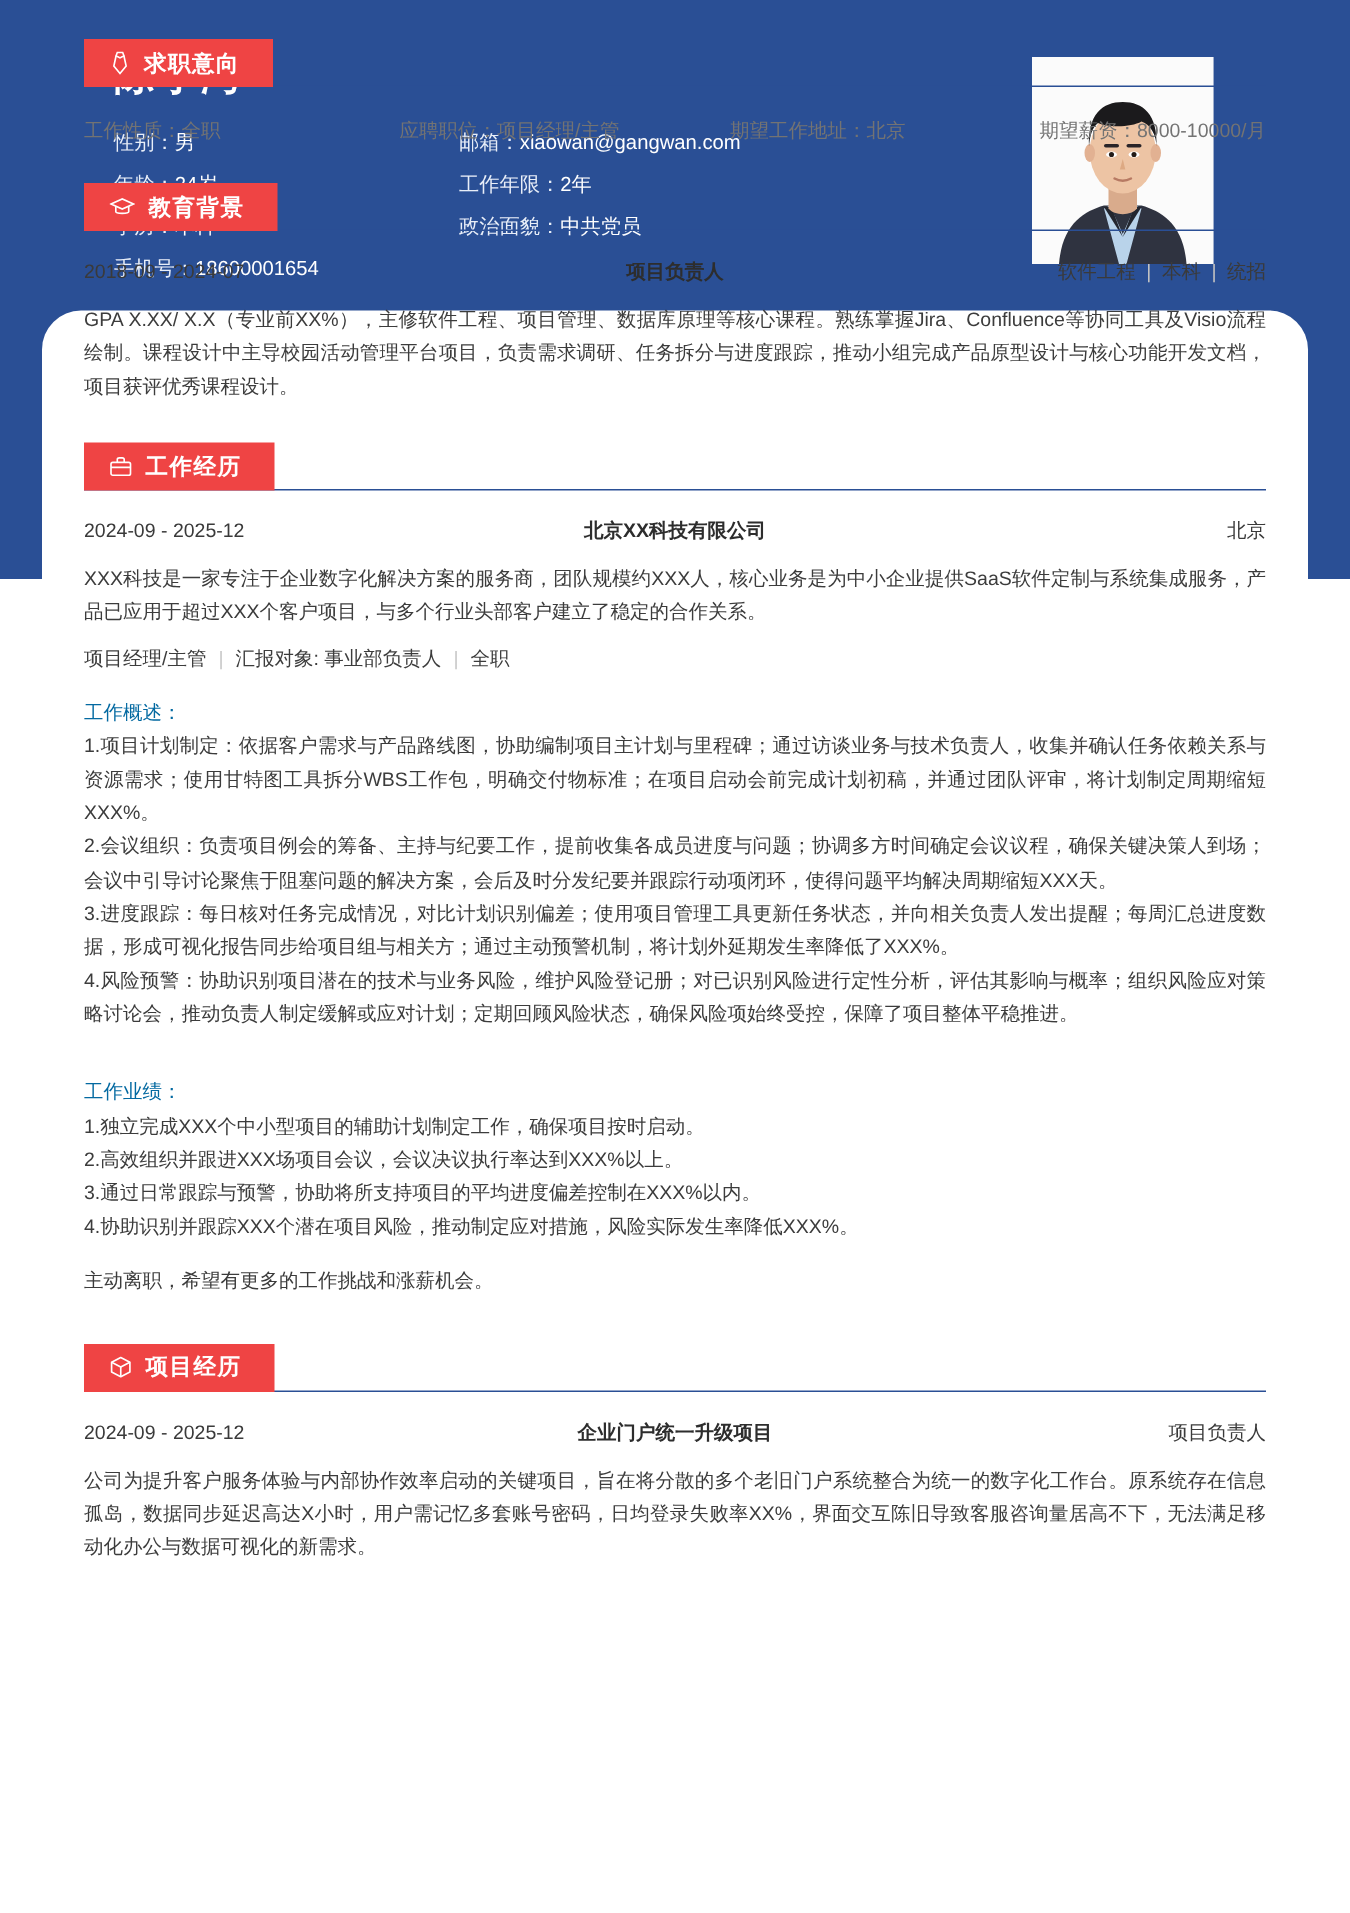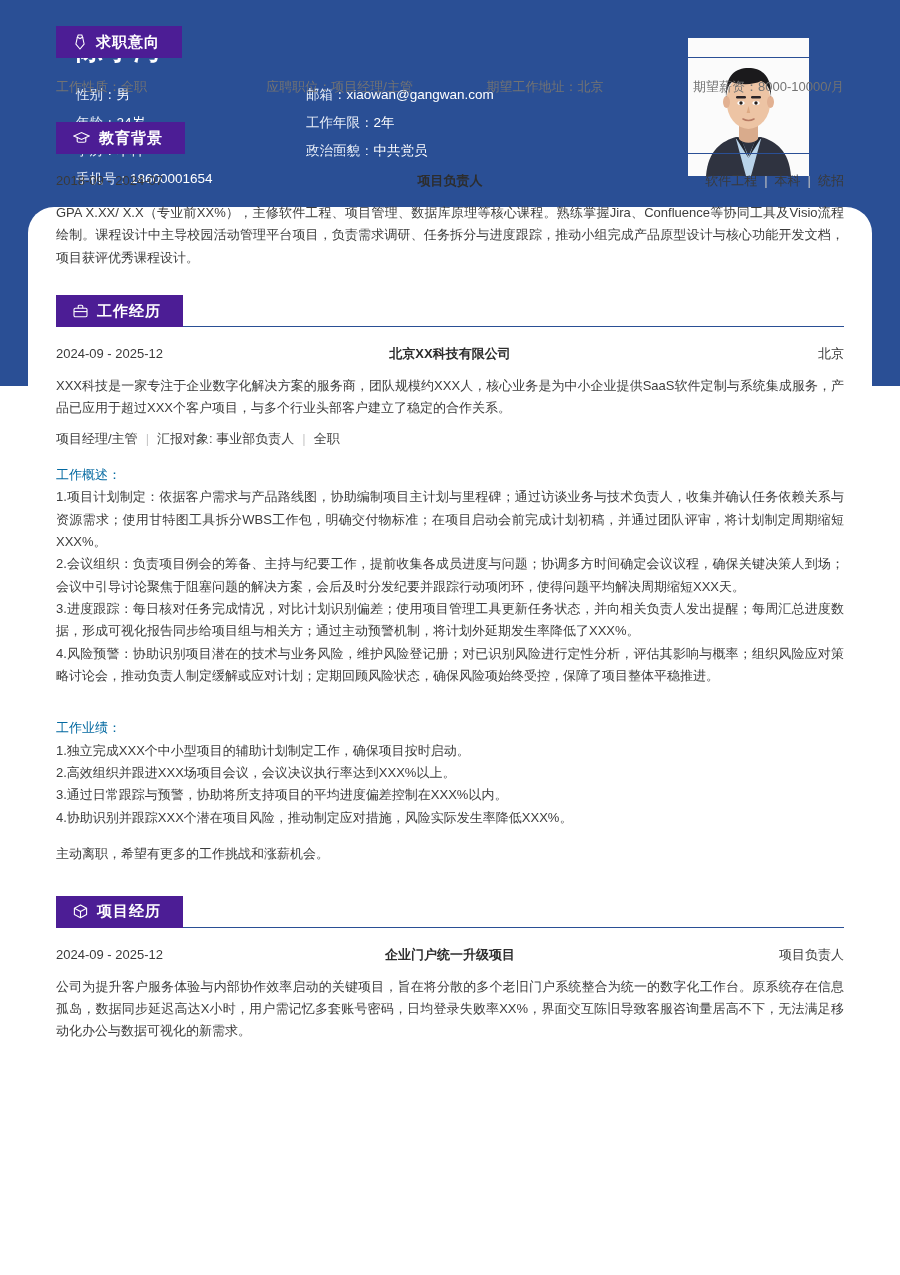--- a/index.html
+++ b/index.html
@@ -104,21 +104,21 @@
     position: absolute;
     left: 0; right: 0;
     bottom: 0;
     border-bottom: 1.6px solid #2a4f95;
   }
   .section-tab {
     position: relative;
     display: inline-flex;
     align-items: center;
     gap: 9px;
-    background: #4c1d95;
+    background: #ef4444;
     color: #ffffff;
     height: 32px;
     padding: 0 22px 0 17px;
     font-size: 15px;
     font-weight: bold;
     letter-spacing: 1px;
   }
   .section-tab svg { display:block; }
 
   

